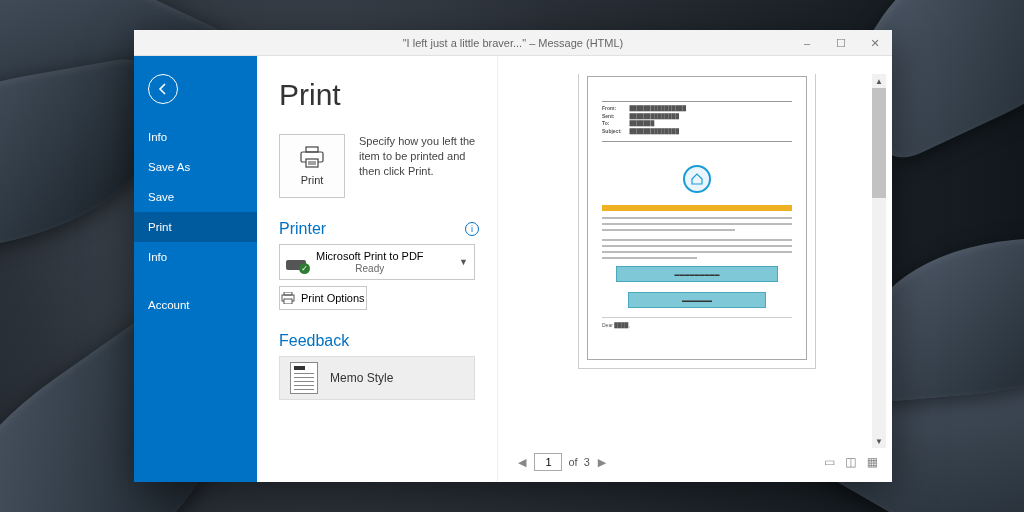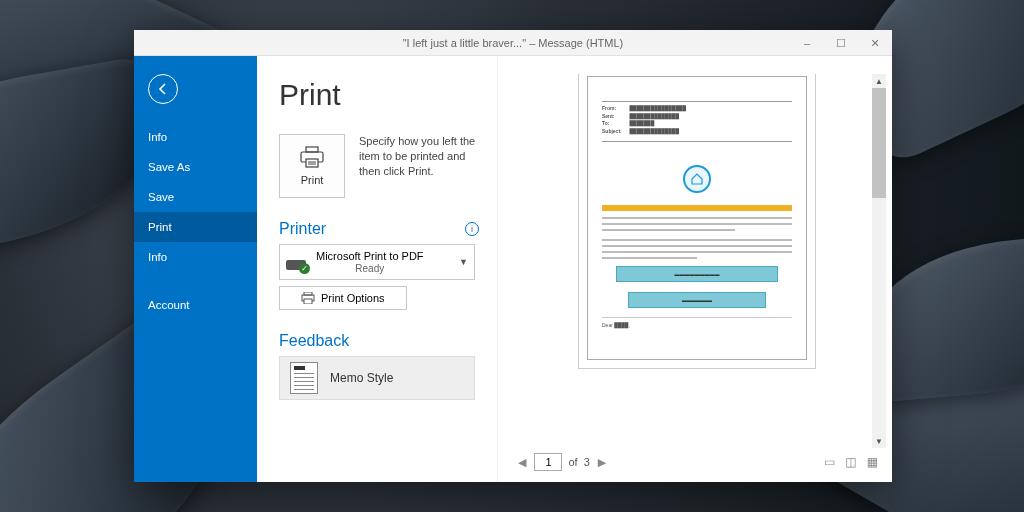--- a/index.html
+++ b/index.html
@@ -160,21 +160,21 @@
     width: 11px; height: 11px; background: #2e7d32; border-radius: 50%;
     color: #fff; font-size: 8px; display:flex;align-items:center;justify-content:center;
   }
   .printer-text { display: flex; flex-direction: column; line-height: 1.15; text-align: center; }
   .printer-text .sub { color: #666; font-size: 10px; }
   .print-options-btn {
     margin-top: 6px;
     border: 1px solid #c8c8c8;
     background: #fff;
     font-size: 11px;
-    padding: 5px 21px;
+    padding: 5px 1px;
     display: inline-flex; align-items: center; gap: 6px;
   }
   .style-tile {
     display:flex;align-items:center;gap:12px;
     background:#eee;border:1px solid #ddd;
     height:44px;padding:0 10px;font-size:12px;color:#333;
     width:196px;
   }
   .style-icon {
     width:28px;height:32px;background:#fff;border:1px solid #888;

